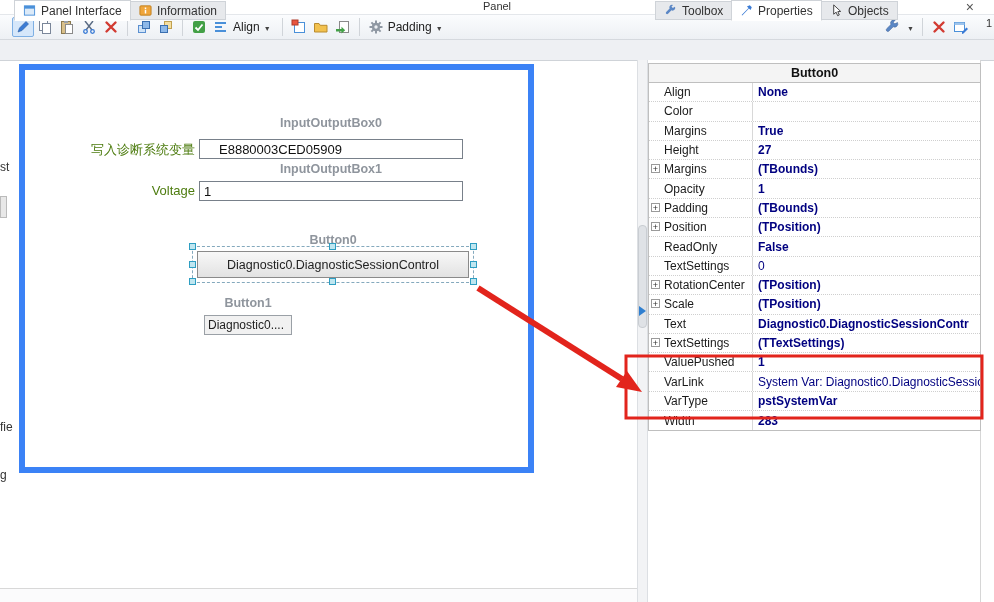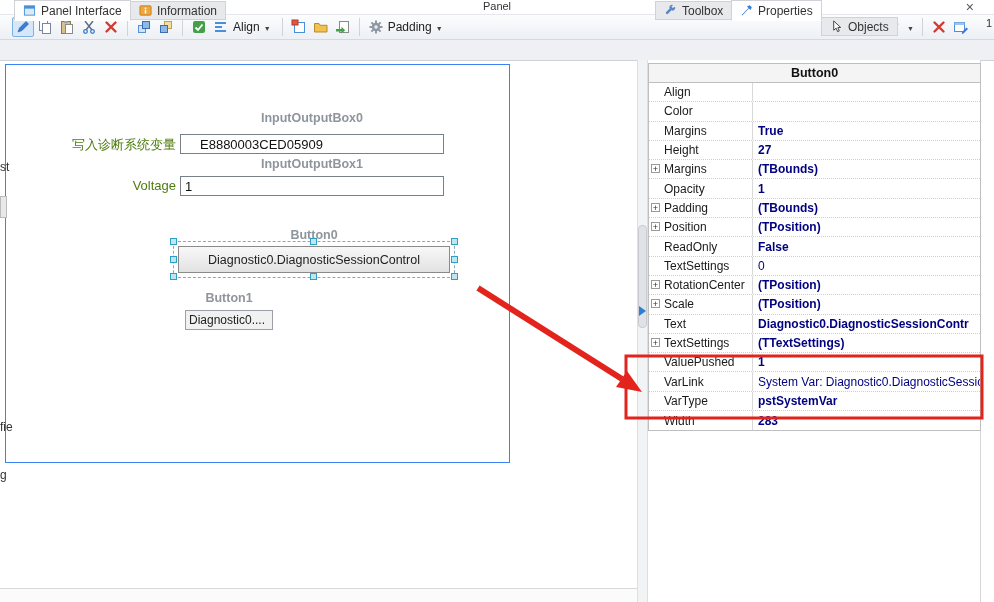--- a/index.html
+++ b/index.html
@@ -29,22 +29,22 @@
   
   .tabrow{position:absolute;left:0;top:40px;width:100%;height:21px;background:#eef0f3;
           border-bottom:1px solid #cfd3d8;box-sizing:border-box;}
   .tab{position:absolute;top:1px;height:19px;display:flex;align-items:center;gap:5px;
        padding:0 8px;font-size:12px;color:#333;background:#e7e9ec;border:1px solid #cfd3d8;
        box-sizing:border-box;white-space:nowrap;}
   .tab svg{width:13px;height:13px;display:block;}
   .tab.active{background:#fff;top:0;height:21px;border-bottom:1px solid #fff;z-index:2;}
 
   
-  .surface{position:absolute;left:5px;top:64px;width:503px;height:397px;background:#fff;
-           border:1px solid #3b82f6;box-sizing:content-box;}
+  .surface{position:absolute;left:19px;top:64px;width:503px;height:397px;background:#fff;
+           border:6px solid #3b82f6;box-sizing:content-box;}
   .cap{position:absolute;color:#8f959d;font-weight:bold;text-align:center;font-size:12.5px;}
   .fldlabel{position:absolute;font-size:13px;color:#4d7c0f;text-align:right;}
   .tbox{position:absolute;border:1px solid #78808a;background:#fff;font-size:13px;color:#111;
         padding:1px 4px;box-sizing:border-box;display:flex;align-items:center;overflow:hidden;
         white-space:nowrap;}
   .selection{position:absolute;left:167px;top:176px;width:280px;height:35px;
              border:1px dashed #84a9bd;}
   .btn0{position:absolute;left:4px;top:4px;width:272px;height:27px;box-sizing:border-box;
         border:1px solid #8a8a8a;background:linear-gradient(#f8f8f8,#e2e2e2);
         display:flex;align-items:center;justify-content:center;font-size:12.5px;color:#222;
@@ -244,21 +244,21 @@
         <path d="M13.5 3.5 a3.2 3.2 0 0 1 -4.3 4.3 L5 12 a1.6 1.6 0 0 1 -2.3 -2.3 L6.9 5.5 a3.2 3.2 0 0 1 4.3 -4.3 l-2 2 1.6 1.6 z" fill="#5b87c5"></path>
       </svg>
     <span>Toolbox</span>
   </div>
   <div class="tab active" style="left:731px;">
     <svg viewBox="0 0 16 16">
         <path d="M2 13.5 L10.5 5 8.5 3 12 1.5 14.5 4 13 7.5 11 5.5 2.8 14.2 z" fill="#3a7bd5"></path>
       </svg>
     <span>Properties</span>
   </div>
-  <div class="tab" style="left:821px;margin-top:16px;">
+  <div class="tab" style="left:821px;">
     <svg viewBox="0 0 14 14">
         <path d="M4 1 L4 11 L6.6 8.8 L8.2 12.6 L10 11.8 L8.4 8.2 L11.5 8 Z" fill="#fff" stroke="#3a3a3a"></path>
       </svg>
     <span>Objects</span>
   </div>
 
   <div class="surface">
     <div class="cap" style="left:174px;top:46px;width:264px;">InputOutputBox0</div>
     <div class="fldlabel" style="left:36px;top:71px;width:134px;">写入诊断系统变量</div>
     <div class="tbox" style="left:174px;top:69px;width:264px;height:20px;padding-left:19px;">E8880003CED05909</div>
@@ -290,20 +290,23 @@
 
   <div class="propsbg"></div>
   <div class="pheader">Button0</div>
   <div class="pgrid">
 
     <div class="prow">
       <div class="pname">
           <span class="exp"></span>
           <span>Align</span>
         </div>
+      <div class="pval">
+          <span class="val b">None</span>
+        </div>
     </div>
     <div class="prow">
       <div class="pname">
           <span class="exp"></span>
           <span>Color</span>
         </div>
     </div>
     <div class="prow">
       <div class="pname">
           <span class="exp"></span>

